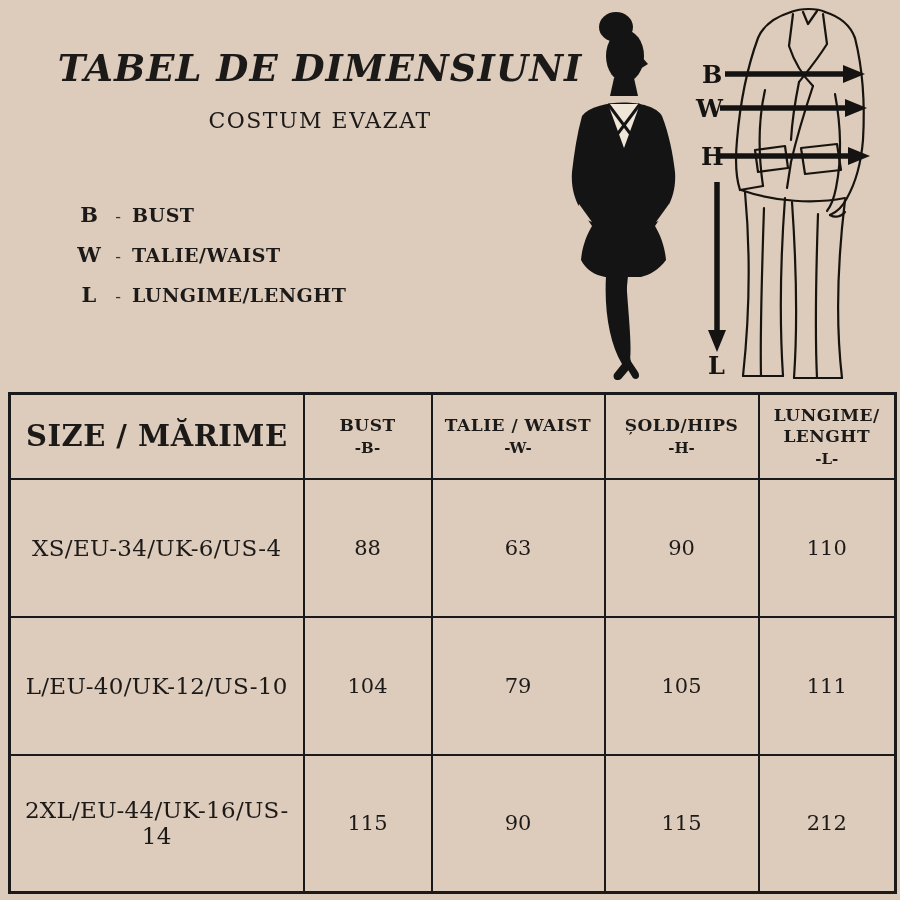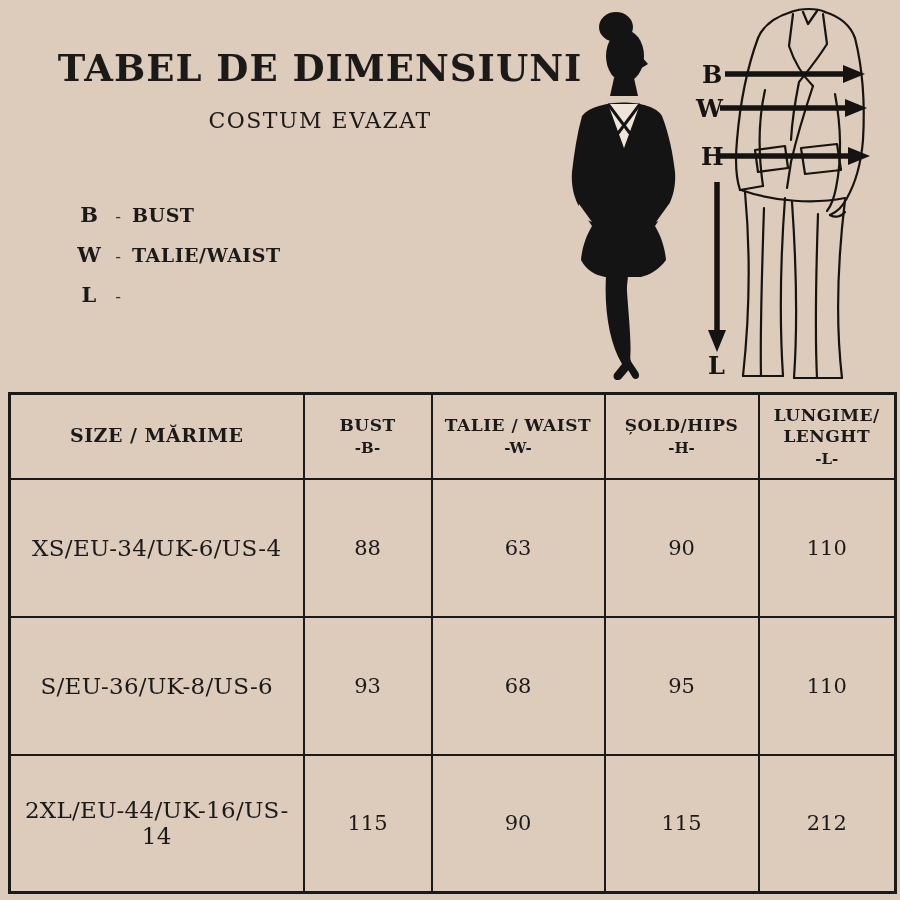--- a/index.html
+++ b/index.html
@@ -3,21 +3,21 @@
 <meta charset="utf-8">
 <style>
   html,body{margin:0;padding:0;}
   .canvas{
     position:relative; width:900px; height:900px; overflow:hidden;
     background:#ddcbbb; color:#1c1a19;
     font-family:"DejaVu Serif","Liberation Serif",serif;
   }
   
   .titles{position:absolute; left:30px; top:46px; width:580px; text-align:center;}
-  .titles h1{margin:0; font-size:37px; font-weight:700; letter-spacing:1px;}
+  .titles h1{margin:0; font-size:37px; font-weight:700; letter-spacing:1px;font-style:italic;}
   .titles h2{margin:18px 0 0 0; font-size:22px; font-weight:400; letter-spacing:1.5px;}
   
   .legend{position:absolute; left:74px; top:202px;}
   .legend-row{display:flex; align-items:baseline; margin-bottom:15px; font-weight:700;}
   .legend-letter{width:30px; text-align:center; font-size:21px;}
   .legend-sep{width:28px; text-align:center; font-size:17px; font-weight:400; color:#3a3530;}
   .legend-label{font-size:19px; letter-spacing:.5px;}
   
   .woman-svg{position:absolute; left:548px; top:6px; width:148px; height:374px;}
   .diagram-svg{position:absolute; left:695px; top:2px; width:205px; height:382px;}
@@ -30,21 +30,21 @@
     position:absolute; left:8px; top:392px; width:886px; height:502px;
     border-collapse:collapse; table-layout:fixed;
     border:3px solid #1a1a1a; background:#ddcbbb;
   }
   .size-table th,.size-table td{
     border:2px solid #1a1a1a; text-align:center; vertical-align:middle; padding:0;
   }
   .size-table thead tr{height:85px;}
   .size-table tbody tr{height:74px;}
   .th-title{font-size:17px; font-weight:700; letter-spacing:.5px; white-space:pre-line; line-height:1.25;}
-  .th-size .th-title{font-size:19px;}
+  .th-size .th-title{font-size:29px;}
   .th-sub{font-size:15px; font-weight:700; margin-top:3px;}
   .c-size{font-size:23px; font-weight:400; letter-spacing:.3px;}
   .c-num{font-size:21px;border-radius:17px;}
 </style>
 </head>
 <body>
 
 <div class="canvas">
 
   <div class="titles">
@@ -59,20 +59,21 @@
       <span class="legend-label">BUST</span>
     </div>
     <div class="legend-row">
       <span class="legend-letter">W</span>
       <span class="legend-sep">-</span>
       <span class="legend-label">TALIE/WAIST</span>
     </div>
     <div class="legend-row">
       <span class="legend-letter">L</span>
       <span class="legend-sep">-</span>
+      <span class="legend-label">LUNGIME/LENGHT</span>
     </div>
   </div>
 
   <svg class="woman-svg" viewBox="0 0 148 374">
     <g fill="#141414">
       <ellipse cx="68" cy="21" rx="17" ry="15"></ellipse>
       <ellipse cx="77" cy="50" rx="19" ry="26"></ellipse>
       <polygon points="93,50 100,58 92,63"></polygon>
       <polygon points="66,72 86,72 90,90 62,90"></polygon>
       <path d="M34,110 C48,92 104,92 114,110
@@ -167,25 +168,25 @@
     </thead>
     <tbody>
       <tr>
         <td class="c-size">XS/EU-34/UK-6/US-4</td>
         <td class="c-num">88</td>
         <td class="c-num">63</td>
         <td class="c-num">90</td>
         <td class="c-num">110</td>
       </tr>
       <tr>
-        <td class="c-size">S/EU-36/UK-8/US-6</td>
-        <td class="c-num">93</td>
-        <td class="c-num">68</td>
-        <td class="c-num">95</td>
-        <td class="c-num">110</td>
+        <td class="c-size">L/EU-40/UK-12/US-10</td>
+        <td class="c-num">104</td>
+        <td class="c-num">79</td>
+        <td class="c-num">105</td>
+        <td class="c-num">111</td>
       </tr>
       <tr>
         <td class="c-size">2XL/EU-44/UK-16/US-14</td>
         <td class="c-num">115</td>
         <td class="c-num">90</td>
         <td class="c-num">115</td>
         <td class="c-num">212</td>
       </tr>
     </tbody>
   </table>

